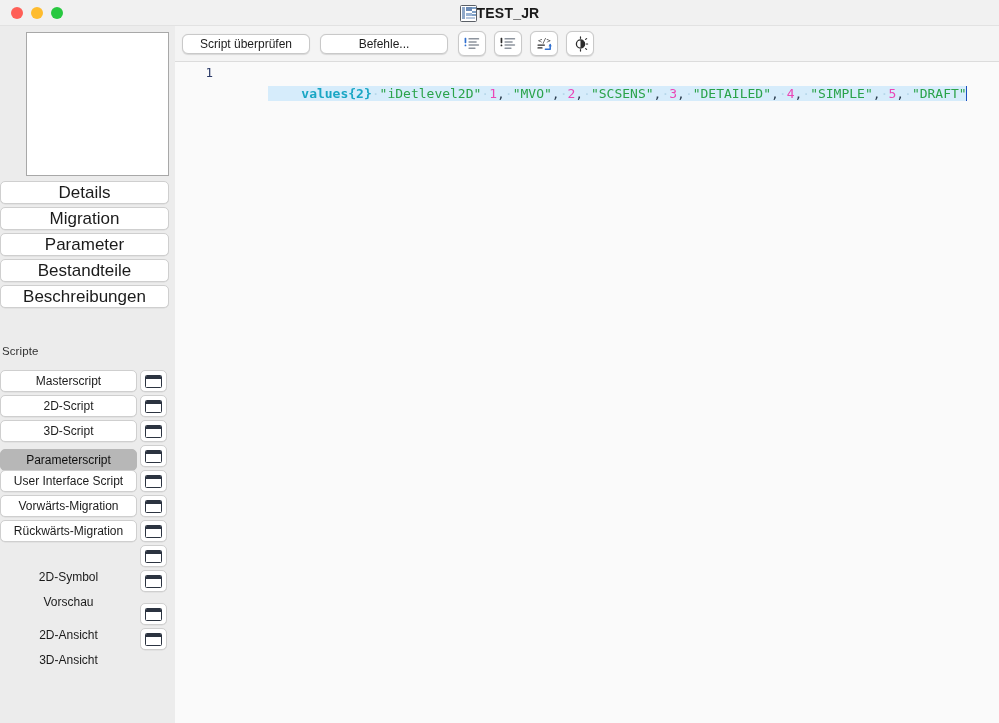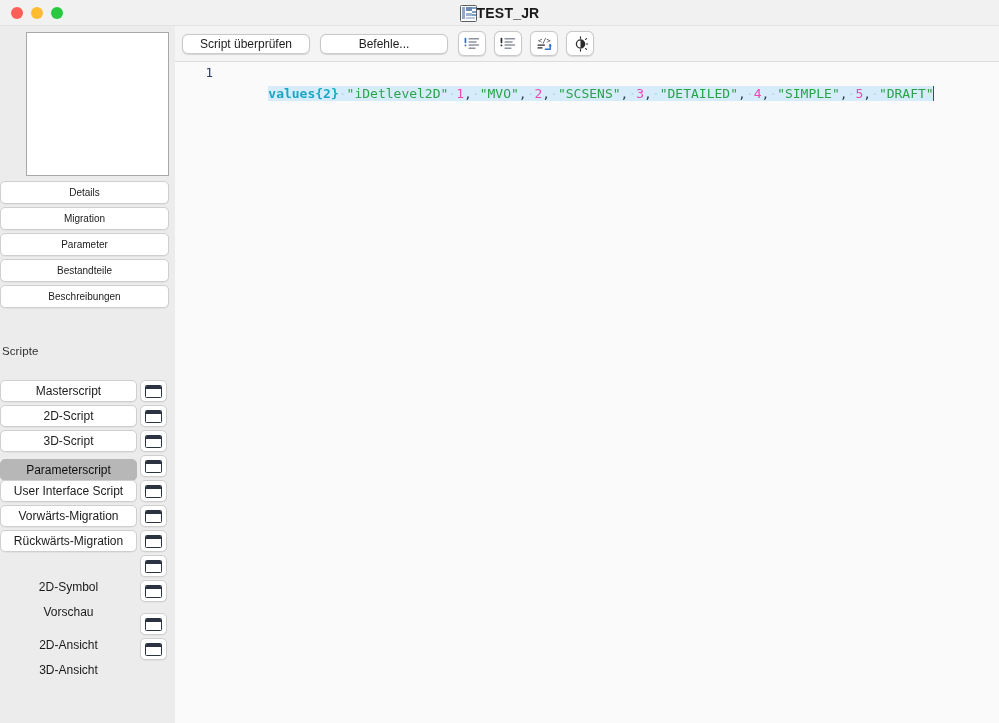--- a/index.html
+++ b/index.html
@@ -97,27 +97,27 @@
   .preview-box {
     position: absolute; left: 26px; top: 6px; width: 143px; height: 144px;
     background: #ffffff; border: 1px solid #a8a8a8;
   }
   .tab-list { position: absolute; left: 0; top: 155px; width: 169px; }
   .tab-btn {
     height: 23px; margin-bottom: 3px;
     background: #ffffff; border: 0.5px solid #cfcfcf; border-radius: 5px;
     box-shadow: 0 0.5px 0.5px rgba(0,0,0,0.08);
     display: flex; align-items: center; justify-content: center;
-    font-size: 10px; color: #1b1b1b; cursor: default;
+    font-size: 17px; color: #1b1b1b; cursor: default;
   }
   .section-label {
     position: absolute; left: 2px; top: 319px;
     font-size: 11.5px; color: #333; letter-spacing: .1px;
   }
-  .script-list { position: absolute; left: 0; top: 354px; width: 176px; }
+  .script-list { position: absolute; left: 0; top: 344px; width: 176px; }
   .script-row {
     display: flex; align-items: center; height: 22px; margin-bottom: 3px;
   }
   .script-name {
     width: 137px; height: 22px; border-radius: 5px;
     background: #ffffff; border: 0.5px solid #cfcfcf;
     box-shadow: 0 0.5px 0.5px rgba(0,0,0,0.08);
     display: flex; align-items: center; justify-content: center;
     font-size: 12px; color: #1b1b1b; cursor: default;
     white-space: nowrap; overflow: hidden;
@@ -161,21 +161,21 @@
     font-family: "DejaVu Sans Mono", monospace;
     font-size: 12.5px; color: #2b3a67;
   }
   .code-line {
     position: absolute; left: 62px; top: 3px;
     font-family: "DejaVu Sans Mono", monospace;
     font-size: 13px; line-height: 19px;
     white-space: pre;
   }
   .code-line .sel { background: #d6ecfb; }
-  .tok-kw  { color: #1aa6c4; font-weight: bold; }
+  .tok-kw  { color: #1aa6c4; font-weight: bold; padding-left: 33px; }
   .tok-str { color: #2aa34a; }
   .tok-num { color: #ea46b6; }
   .tok-pun { color: #2c3e50; }
   .tok-dot { color: #b6d7ea; }
   .caret {
     display: inline-block; width: 1.5px; height: 15px; background: #1b4fbf;
     vertical-align: -3px; margin-left: -1px;
   }
 </style>
 </head>

